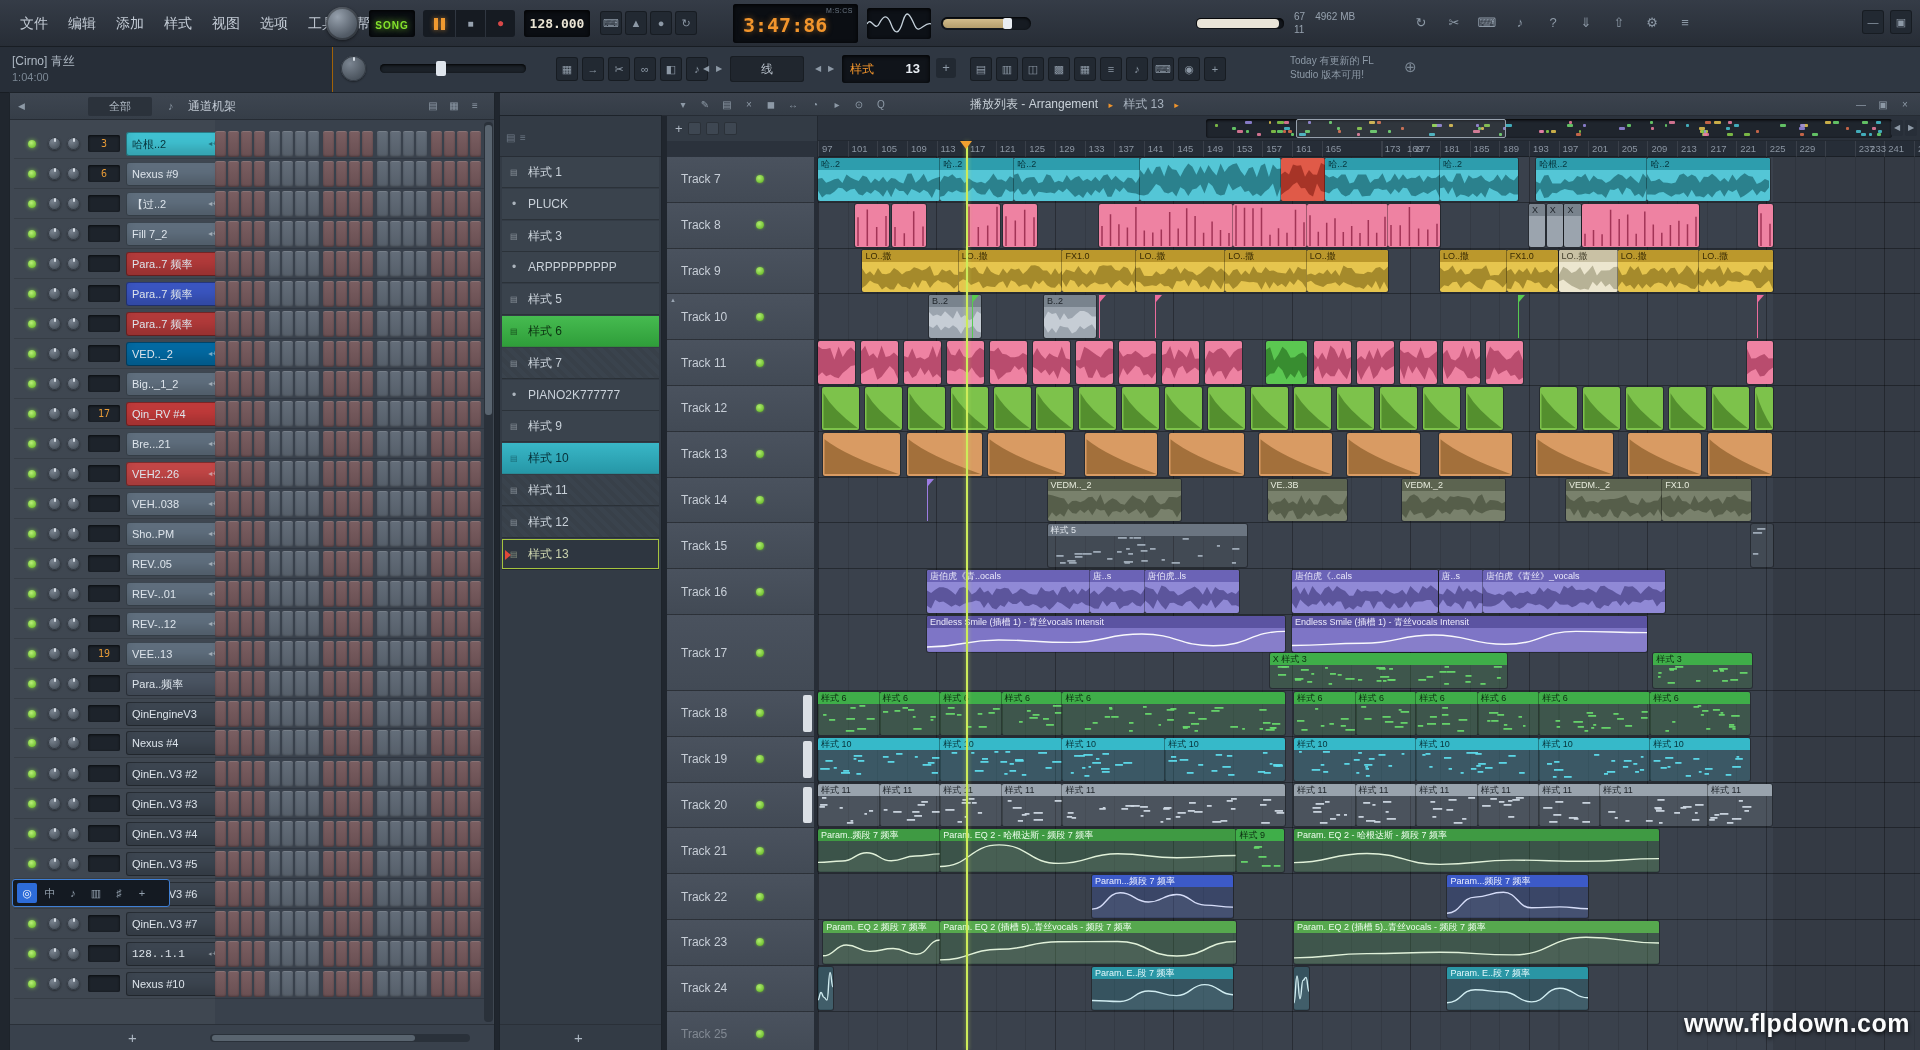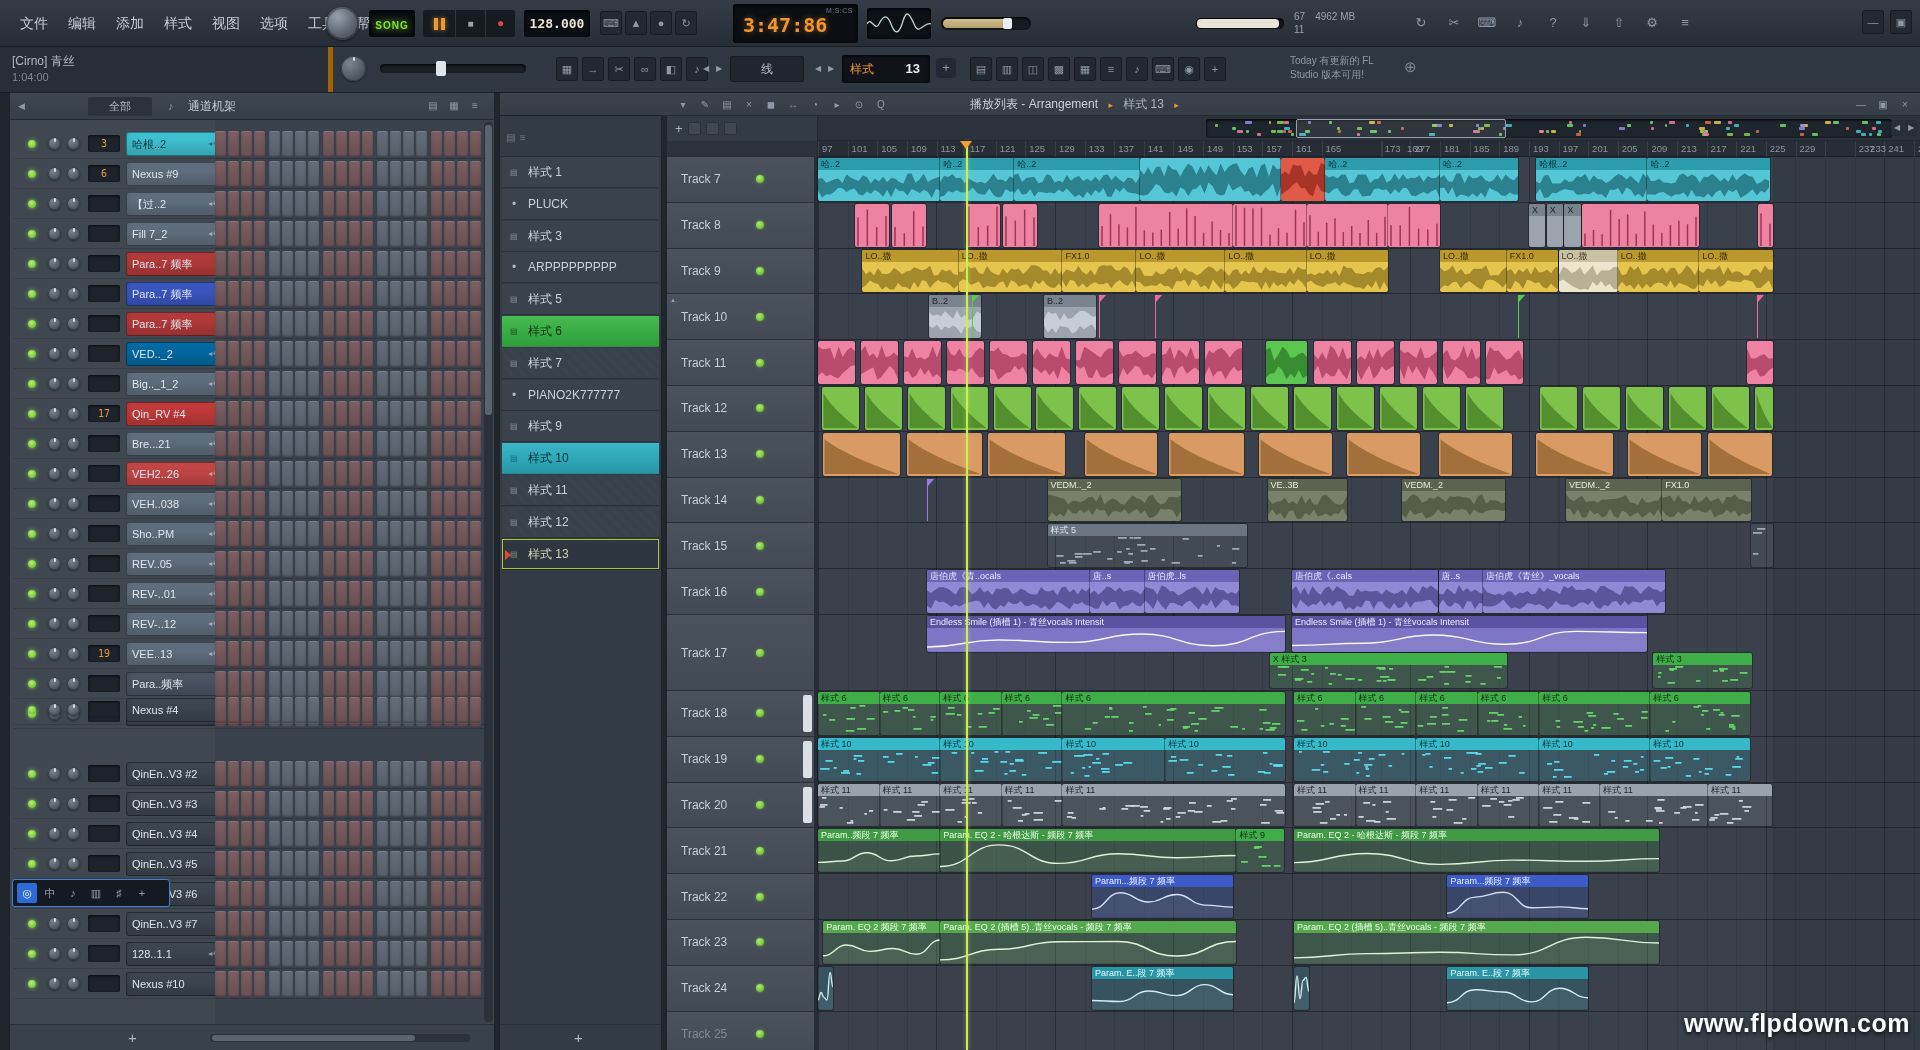--- a/index.html
+++ b/index.html
@@ -33,21 +33,21 @@
   #ms-handle{position:absolute;left:62px;top:1px;width:9px;height:11px;background:#e9edf2;border-radius:2px}
   #peak-meter{position:absolute;left:1196px;top:18px;width:88px;height:11px;background:#12161c;border-radius:5px;box-shadow:inset 0 1px 3px #000}
   #pm-fill{position:absolute;left:1px;top:1px;bottom:1px;width:82px;background:#e9e4d8;border-radius:4px}
   #stats{position:absolute;left:1294px;top:10px;font-size:10px;color:#97a2af;line-height:13px}
   #stat-mem{margin-left:10px}
   #right-icons{position:absolute;left:1408px;top:10px;display:flex;gap:7px}
   #win-btns{position:absolute;right:8px;top:10px;display:flex;gap:6px}
 
   
   #row2{position:absolute;left:0;top:47px;right:0;height:46px;background:#2f3742;border-bottom:1px solid #181d23}
-  #hint-panel{position:absolute;left:0;top:0;width:333px;height:45px;background:#272e38;border-right:5px solid #a16207}
+  #hint-panel{position:absolute;left:0;top:0;width:333px;height:45px;background:#272e38;border-right:1px solid #a16207}
   #song-title{position:absolute;left:12px;top:6px;font-size:12px;color:#aeb8c3}
   #song-pos{position:absolute;left:12px;top:24px;font-size:11px;color:#7b8794}
   .knob{position:absolute;width:13px;height:13px;border-radius:50%;background:radial-gradient(circle at 35% 30%,#7b8591,#4b545e 70%);box-shadow:inset 0 0 0 1px #333a43,0 1px 2px rgba(0,0,0,.4)}
   .knob:after{content:"";position:absolute;left:50%;top:1px;width:2px;height:4px;margin-left:-1px;background:#d6dde4;border-radius:1px}
   #main-knob{left:341px;top:9px;width:25px;height:25px}
   #pitch-slider{position:absolute;left:380px;top:17px;width:146px;height:9px;background:#1b2128;border-radius:5px;box-shadow:inset 0 1px 3px #000}
   #ps-handle{position:absolute;left:56px;top:-3px;width:10px;height:15px;background:#dfe5ec;border-radius:2px}
   #tool-icons{position:absolute;left:556px;top:10px;display:flex;gap:4px}
   .tiny-arrow{position:absolute;width:12px;height:14px;color:#8d99a6;font-size:8px;line-height:14px;text-align:center}
   #snap-box{position:absolute;left:730px;top:9px;width:74px;height:26px;background:#20262e;border-radius:3px;color:#b9c2cc;font-size:12px;text-align:center;line-height:26px;box-shadow:inset 0 0 0 1px #181d23}
@@ -851,21 +851,21 @@
             <div class="step step-g"></div>
             <div class="step step-g"></div>
             <div class="step step-g"></div>
             <div class="step step-g"></div>
             <div class="step step-r"></div>
             <div class="step step-r"></div>
             <div class="step step-r"></div>
             <div class="step step-r"></div>
           </div>
         </div>
-        <div class="ch-row" style="top: 602px;">
+        <div class="ch-row" style="top: 635px;">
           <div class="ch-led"></div>
           <div class="knob" style="left: 34px; top: 8px;"></div>
           <div class="knob" style="left: 53px; top: 8px;"></div>
           <div class="ch-num"></div>
           <div class="ch-name" style="background: rgb(60, 69, 80); color: rgb(221, 228, 235);"><span>Nexus #4</span></div>
           <div class="ch-steps">
             <div class="step step-r"></div>
             <div class="step step-r"></div>
             <div class="step step-r"></div>
             <div class="step step-r"></div>
@@ -1059,21 +1059,21 @@
             <div class="step step-r"></div>
             <div class="step step-r"></div>
             <div class="step step-r"></div>
           </div>
         </div>
         <div class="ch-row" style="top: 845.6px;">
           <div class="ch-led"></div>
           <div class="knob" style="left: 34px; top: 8px;"></div>
           <div class="knob" style="left: 53px; top: 8px;"></div>
           <div class="ch-num"></div>
-          <div class="ch-name" style="background: rgb(60, 69, 80); color: rgb(221, 228, 235);"><span>128..1.1</span><span class="ch-ic">◂+</span></div>
+          <div class="ch-name" style="background: rgb(60, 69, 80); color: rgb(221, 228, 235); font-family: Liberation Mono, monospace;"><span>128..1.1</span><span class="ch-ic">◂+</span></div>
           <div class="ch-steps">
             <div class="step step-r"></div>
             <div class="step step-r"></div>
             <div class="step step-r"></div>
             <div class="step step-r"></div>
             <div class="step step-g"></div>
             <div class="step step-g"></div>
             <div class="step step-g"></div>
             <div class="step step-g"></div>
             <div class="step step-r"></div>

